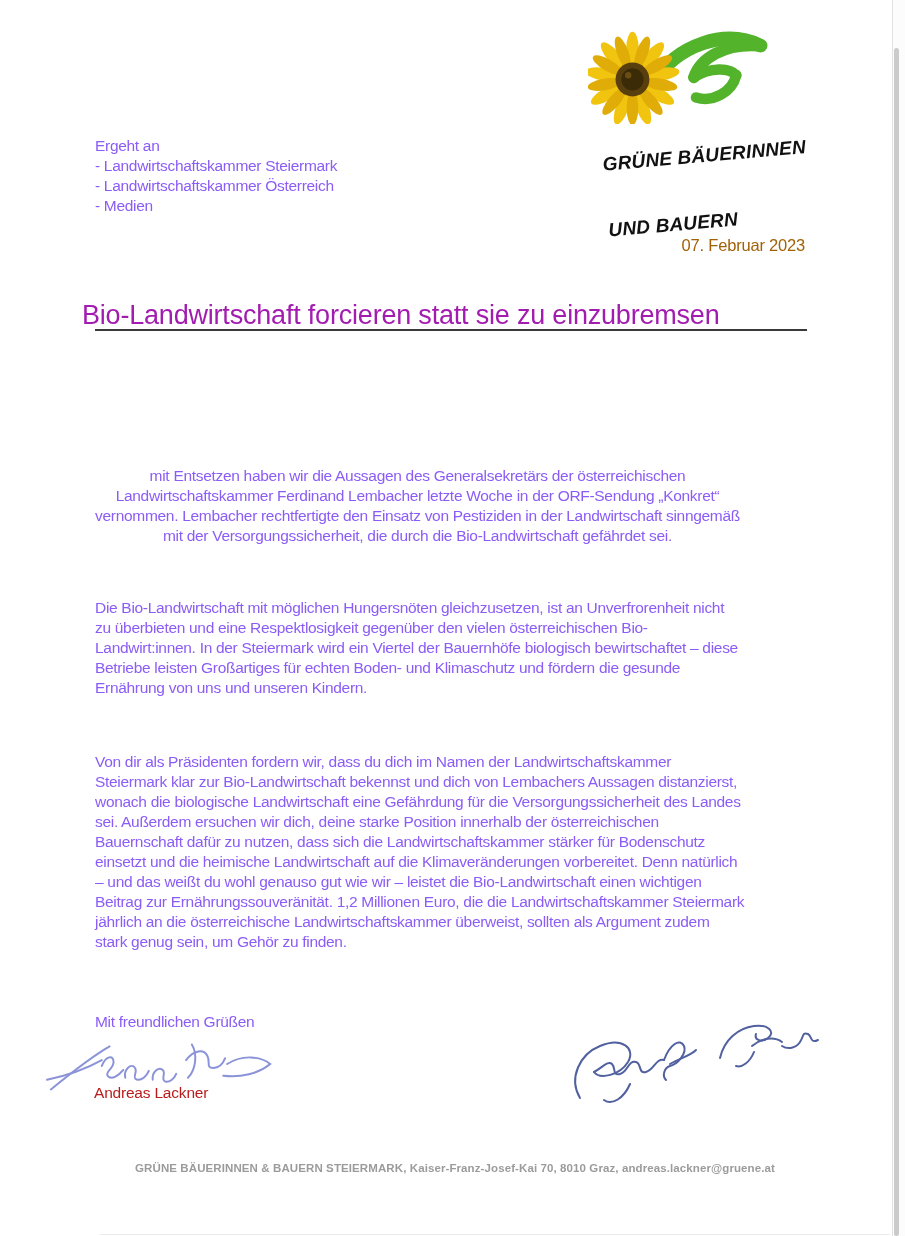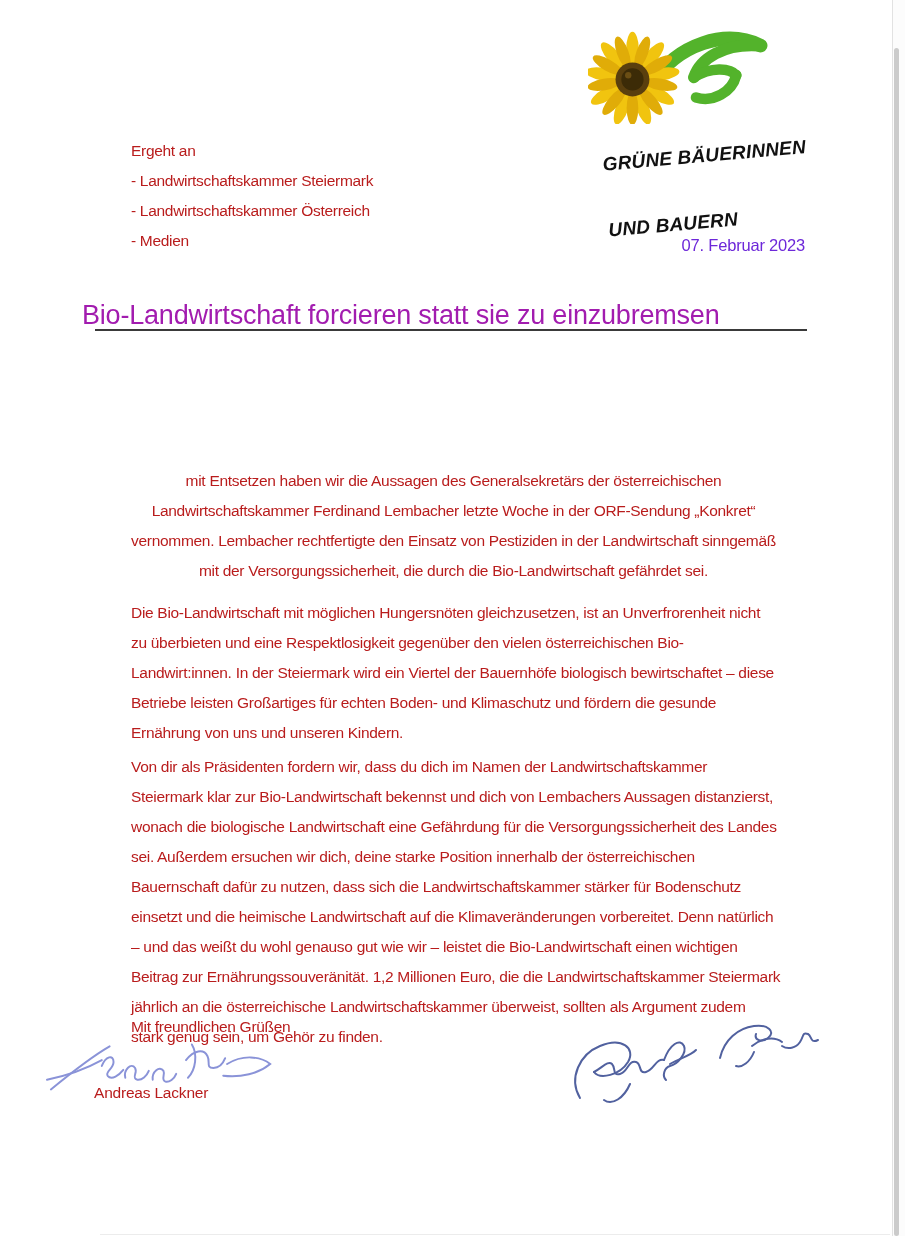--- a/index.html
+++ b/index.html
@@ -7,28 +7,27 @@
     position:relative;
     width:905px;height:1236px;
     background:#ffffff;
     overflow:hidden;
     font-family:"Liberation Sans", sans-serif;
     color:#2f2f2f;
   }
   .abs{position:absolute;}
   .bodytext{
     font-size:15.5px;
-    line-height:30px;
+    line-height:20px;
     letter-spacing:-0.3px;
     white-space:pre;
-    color:#b91c1c;
-    margin-left:36px;
+    color:#8b5cf6;
   }
   .recipients{top:136px;left:95px;}
-  .dateline{top:236px;left:95px;width:710px;text-align:right;font-size:16.5px;letter-spacing:-0.2px;color:#6d28d9;}
+  .dateline{top:236px;left:95px;width:710px;text-align:right;font-size:16.5px;letter-spacing:-0.2px;color:#a16207;}
   .title{
     top:300px;left:82px;
     font-size:27px;letter-spacing:-0.2px;
     color:#a21caf;white-space:pre;
   }
   .rule{top:329px;left:95px;width:712px;height:2px;background:#3a3a3a;}
   .salutation{top:377px;left:95px;}
   .para1{top:466px;left:95px;text-align:center;}
   .para2{top:598px;left:95px;}
   .para3{top:752px;left:95px;}
@@ -172,19 +171,20 @@
         <path d="M150,38 c4,-18 18,-30 34,-32 c14,-2 22,6 14,12 c-6,5 -14,2 -12,-4"></path>
         <path d="M182,26 c10,-8 22,-10 30,-4"></path>
         <path d="M184,32 c-4,10 -12,16 -18,14"></path>
         <path d="M212,26 c6,4 14,2 18,-4 c4,-6 2,-10 8,-8 c4,2 2,10 10,6"></path>
       </g>
     </svg>
   </div>
 
   <div class="abs name-left">Andreas Lackner</div>
 
+  <div class="abs footer">GRÜNE BÄUERINNEN &amp; BAUERN STEIERMARK, Kaiser-Franz-Josef-Kai 70, 8010 Graz, andreas.lackner@gruene.at</div>
 
   <div class="abs scroll-track">
     <div class="abs scroll-thumb"></div>
   </div>
 
   <div class="abs page-bottom-line"></div>
 </div>
 
 </body></html>

